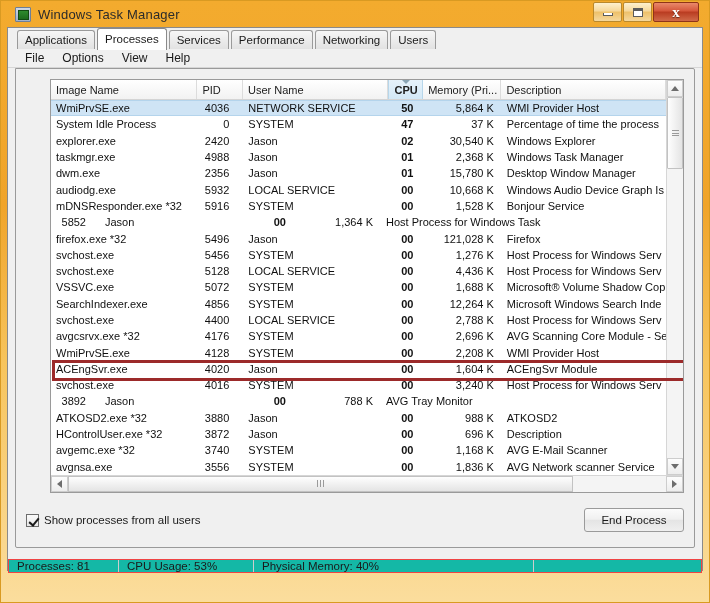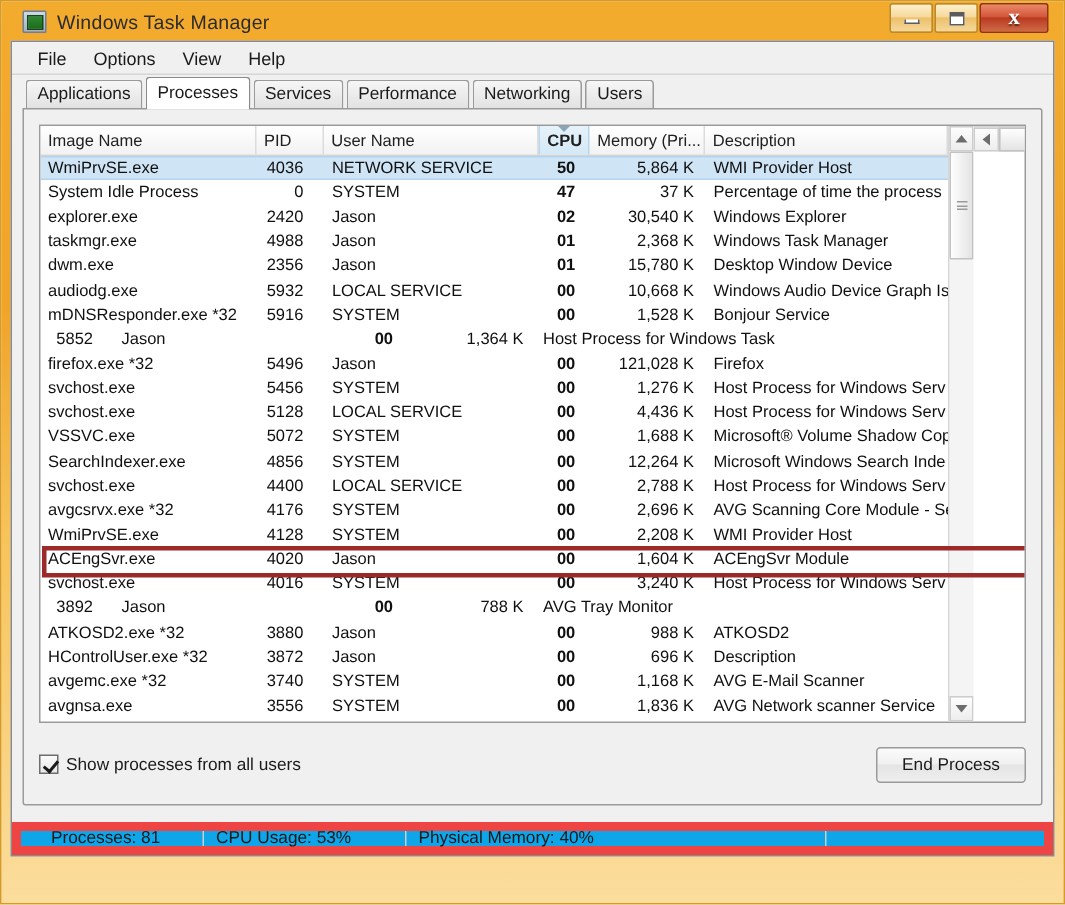--- a/index.html
+++ b/index.html
@@ -147,23 +147,24 @@
     flex-direction: column;
     padding: 10px;
   }
 
   
   #listview {
     border: 1px solid #9a9a9a;
     background: #fff;
     flex: 1;
     display: flex;
-    flex-direction: row;
+    flex-direction: column;
     overflow: hidden;
     position: relative;
+    margin-left: 24px;
   }
   #list-body-wrap { display:flex; flex:1; overflow:hidden; }
   #list-main { flex:1; display:flex; flex-direction:column; overflow:hidden; }
 
   
   #header-row {
     display: flex;
     height: 20px;
     background: linear-gradient(180deg,#ffffff 0%,#f2f2f2 100%);
     border-bottom: 1px solid #d4d4d4;
@@ -331,28 +332,27 @@
     color: #1a1a1a;
     background: linear-gradient(180deg,#fbfbfb 0%,#f0f0f0 47%,#e4e4e4 50%,#efefef 100%);
     border: 1px solid #9a9a9a;
     border-radius: 3px;
     cursor: pointer;
   }
 
   
   #statusbar {
     height: 22px;
-    background: #0ea5e9;
-    border: 6px solid #ef4444;
+    background: #14b8a6;
+    border: 1px solid #ef4444;
     display: flex;
     align-items: center;
     margin-top: 4px;
     font-size: 11.5px;
     color: #1a1a1a;
-    padding-left: 12px;
   }
   .status-cell {
     height: 100%;
     display: flex;
     align-items: center;
     padding: 0 8px;
     border-right: 1px solid #cdcdcd;
     white-space: nowrap;
   }
   .status-cell:last-child { border-right: none; flex:1; }
@@ -377,34 +377,34 @@
         <span class="glyph-max"></span>
       </div>
       <div class="winbtn close">
         <span class="glyph-close">x</span>
       </div>
     </div>
   </div>
 
   <div id="client">
 
-    <div id="menubar">
-      <div class="menu-item">File</div>
-      <div class="menu-item">Options</div>
-      <div class="menu-item">View</div>
-      <div class="menu-item">Help</div>
-    </div>
-
     <div id="tabstrip">
       <div class="tab">Applications</div>
       <div class="tab active">Processes</div>
       <div class="tab">Services</div>
       <div class="tab">Performance</div>
       <div class="tab">Networking</div>
       <div class="tab">Users</div>
+    </div>
+
+    <div id="menubar">
+      <div class="menu-item">File</div>
+      <div class="menu-item">Options</div>
+      <div class="menu-item">View</div>
+      <div class="menu-item">Help</div>
     </div>
 
     <div id="tabpage">
 
       <div id="listview">
 
         <div id="list-body-wrap">
           <div id="list-main">
 
             <div id="header-row">
@@ -451,21 +451,21 @@
                   <div class="cell c-cpu">01</div>
                   <div class="cell c-mem">2,368 K</div>
                   <div class="cell c-desc">Windows Task Manager</div>
                 </div>
                 <div class="row">
                   <div class="cell c-name">dwm.exe</div>
                   <div class="cell c-pid">2356</div>
                   <div class="cell c-user">Jason</div>
                   <div class="cell c-cpu">01</div>
                   <div class="cell c-mem">15,780 K</div>
-                  <div class="cell c-desc">Desktop Window Device</div>
+                  <div class="cell c-desc">Desktop Window Manager</div>
                 </div>
                 <div class="row">
                   <div class="cell c-name">audiodg.exe</div>
                   <div class="cell c-pid">5932</div>
                   <div class="cell c-user">LOCAL SERVICE</div>
                   <div class="cell c-cpu">00</div>
                   <div class="cell c-mem">10,668 K</div>
                   <div class="cell c-desc">Windows Audio Device Graph Is</div>
                 </div>
                 <div class="row">

